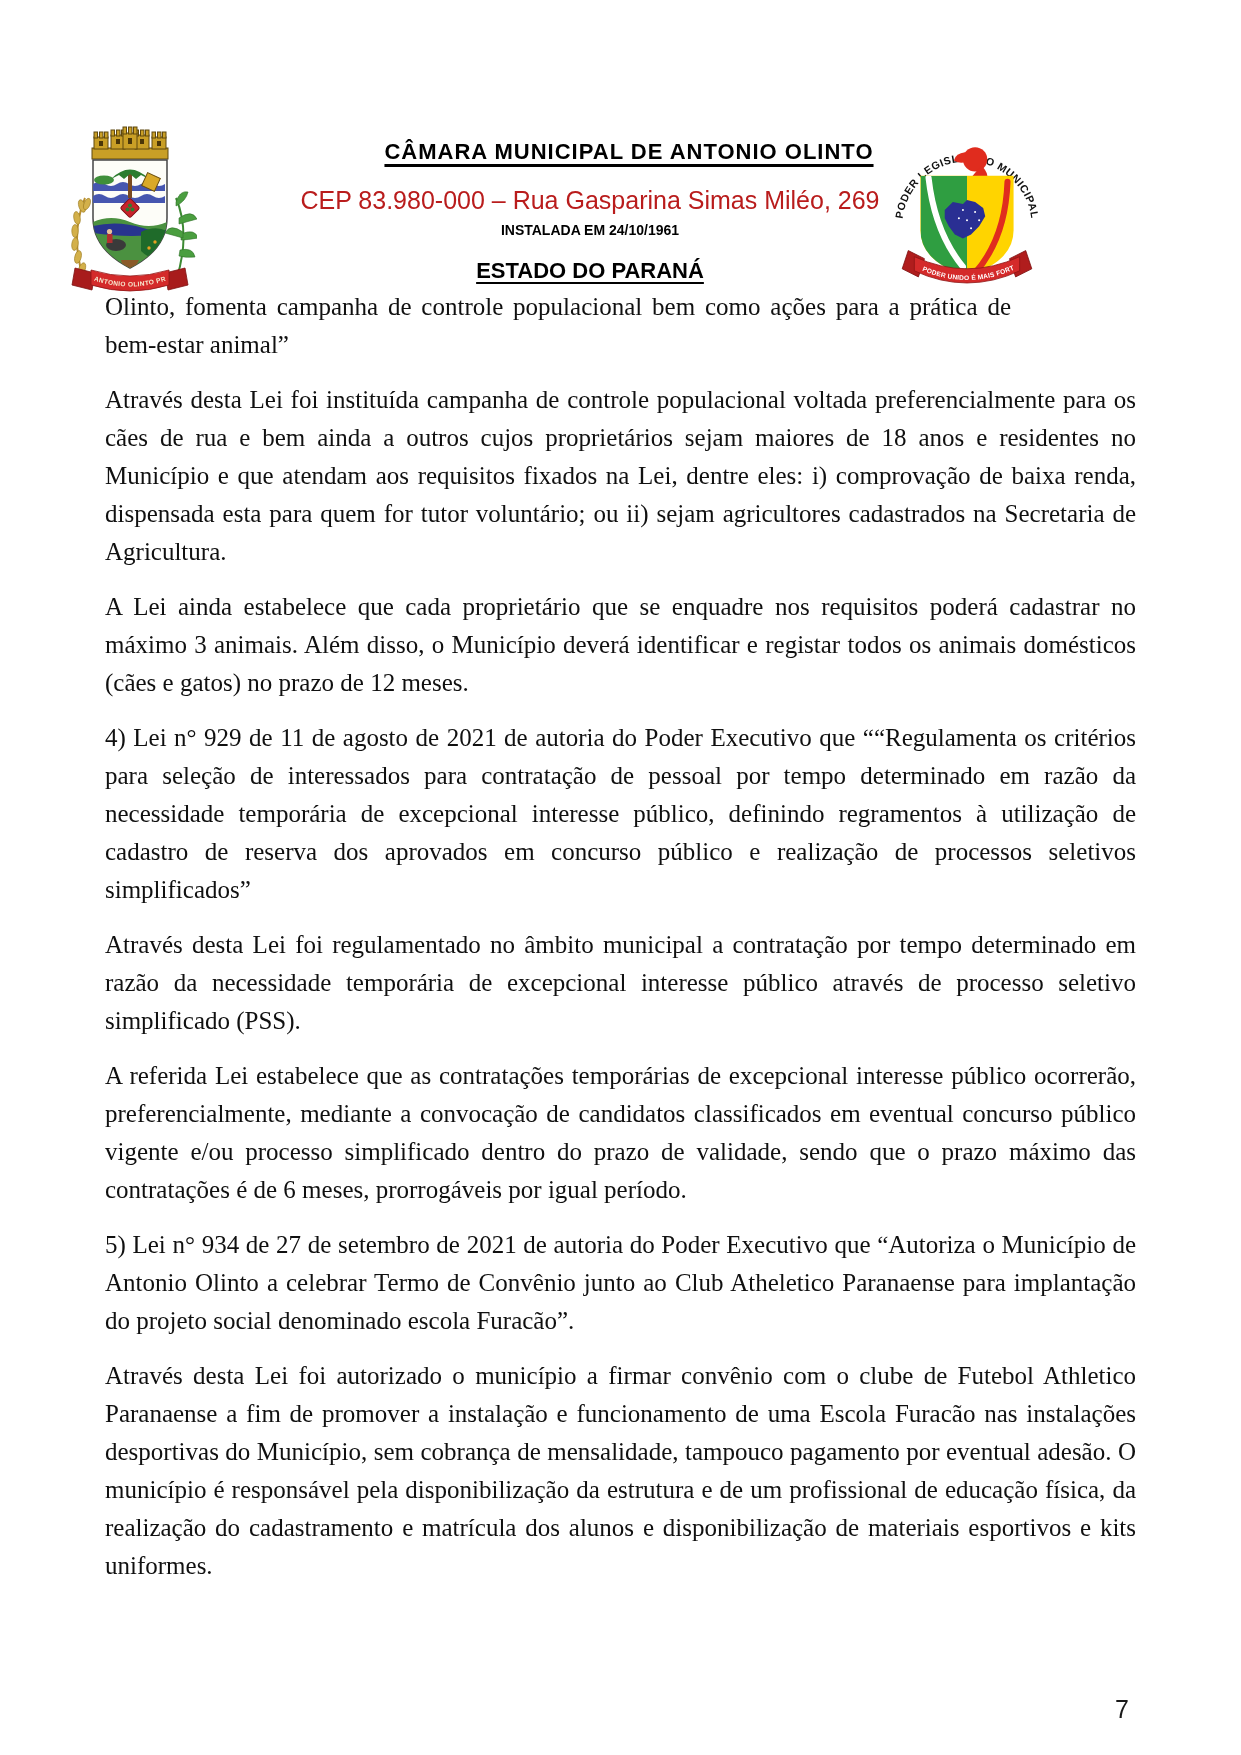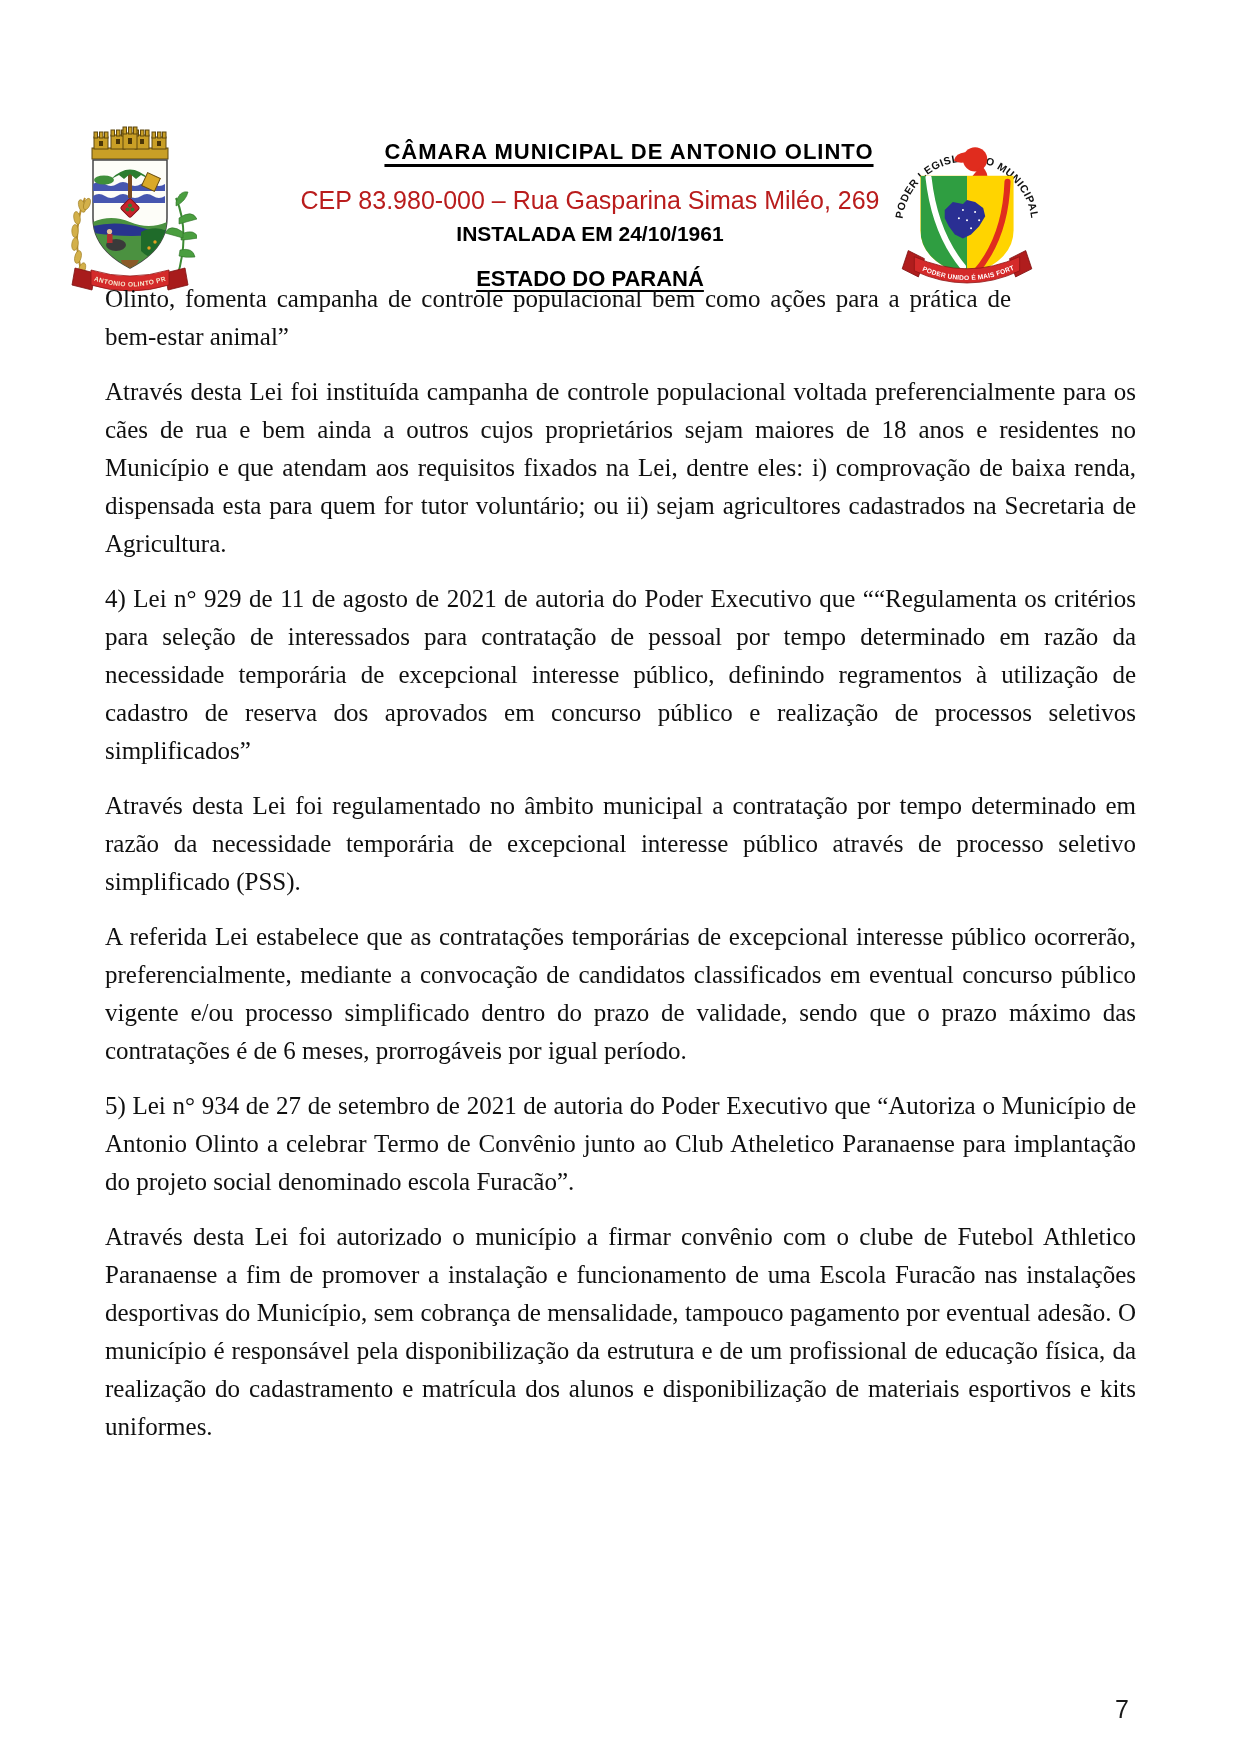--- a/index.html
+++ b/index.html
@@ -27,31 +27,31 @@
     font-size:22px;
     font-weight:bold;
     letter-spacing:1px;
     color:#000;
     text-decoration:underline;
     text-decoration-thickness:3px;
     text-underline-offset:5px;
     white-space:nowrap;
   }
   .doc-address{margin-top:9px;font-size:25px;color:#b91c1c;white-space:nowrap;}
-  .doc-installed{margin-top:7px;font-size:21px;font-weight:bold;color:#000;}
+  .doc-installed{margin-top:7px;font-size:14px;font-weight:bold;color:#000;}
   .doc-state{
     margin-top:20px;font-size:22px;font-weight:bold;color:#000;
     text-decoration:underline;text-decoration-thickness:2px;text-underline-offset:4px;
   }
   
   .content{
     position:absolute;
     left:105px;
     width:1031px;
-    top:280px;
+    top:288px;
     font-size:25px;
     line-height:38px;
     text-align:justify;
     color:#101010;
   }
   .content p{margin:0 0 17px 0;}
   .content p.quote-cont{margin-right:125px;}
   
   .page-number{
     position:absolute;
@@ -228,20 +228,21 @@
       <path d="M28,142 Q80,166 132,142 L132,156 Q80,180 28,156 Z" fill="#d42a2a" stroke="#8e1515" stroke-width="0.8"></path>
       <text font-size="6.5" font-weight="bold" fill="#ffffff" letter-spacing="0.2">
         <textPath href="#ribRPath" startOffset="50%" text-anchor="middle">O PODER UNIDO É MAIS FORTE</textPath>
       </text>
     </g>
   </svg>
 
   <main class="content">
     <p class="quote-cont">Olinto, fomenta campanha de controle populacional bem como ações para a prática de bem-estar animal”</p>
     <p>Através desta Lei foi instituída campanha de controle populacional voltada preferencialmente para os cães de rua e bem ainda a outros cujos proprietários sejam maiores de 18 anos e residentes no Município e que atendam aos requisitos fixados na Lei, dentre eles: i) comprovação de baixa renda, dispensada esta para quem for tutor voluntário; ou ii) sejam agricultores cadastrados na Secretaria de Agricultura.</p>
+    <p>A Lei ainda estabelece que cada proprietário que se enquadre nos requisitos poderá cadastrar no máximo 3 animais. Além disso, o Município deverá identificar e registar todos os animais domésticos (cães e gatos) no prazo de 12 meses.</p>
     <p>4) Lei n° 929 de 11 de agosto de 2021 de autoria do Poder Executivo que ““Regulamenta os critérios para seleção de interessados para contratação de pessoal por tempo determinado em razão da necessidade temporária de excepcional interesse público, definindo regramentos à utilização de cadastro de reserva dos aprovados em concurso público e realização de processos seletivos simplificados”</p>
     <p>Através desta Lei foi regulamentado no âmbito municipal a contratação por tempo determinado em razão da necessidade temporária de excepcional interesse público através de processo seletivo simplificado (PSS).</p>
     <p>A referida Lei estabelece que as contratações temporárias de excepcional interesse público ocorrerão, preferencialmente, mediante a convocação de candidatos classificados em eventual concurso público vigente e/ou processo simplificado dentro do prazo de validade, sendo que o prazo máximo das contratações é de 6 meses, prorrogáveis por igual período.</p>
     <p>5) Lei n° 934 de 27 de setembro de 2021 de autoria do Poder Executivo que “Autoriza o Município de Antonio Olinto a celebrar Termo de Convênio junto ao Club Atheletico Paranaense para implantação do projeto social denominado escola Furacão”.</p>
     <p>Através desta Lei foi autorizado o município a firmar convênio com o clube de Futebol Athletico Paranaense a fim de promover a instalação e funcionamento de uma Escola Furacão nas instalações desportivas do Município, sem cobrança de mensalidade, tampouco pagamento por eventual adesão. O município é responsável pela disponibilização da estrutura e de um profissional de educação física, da realização do cadastramento e matrícula dos alunos e disponibilização de materiais esportivos e kits uniformes.</p>
   </main>
 
   <div class="page-number">7</div>
 
 </div>

